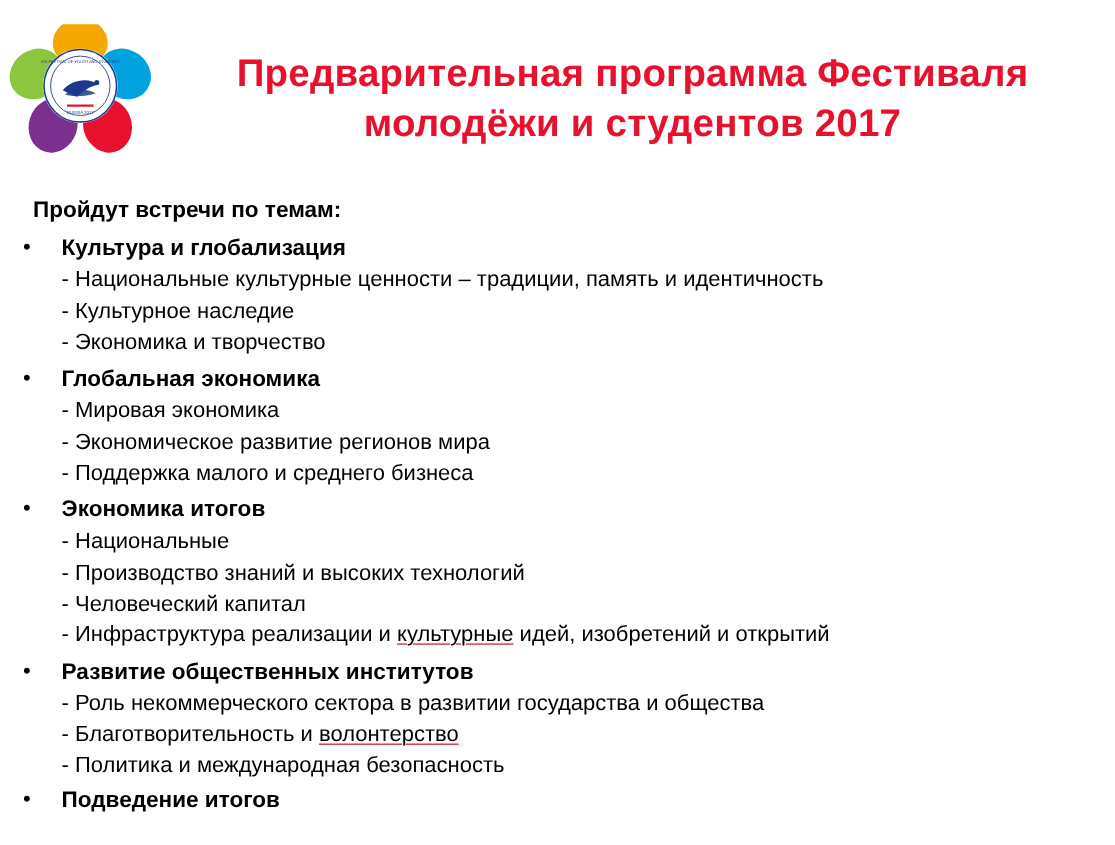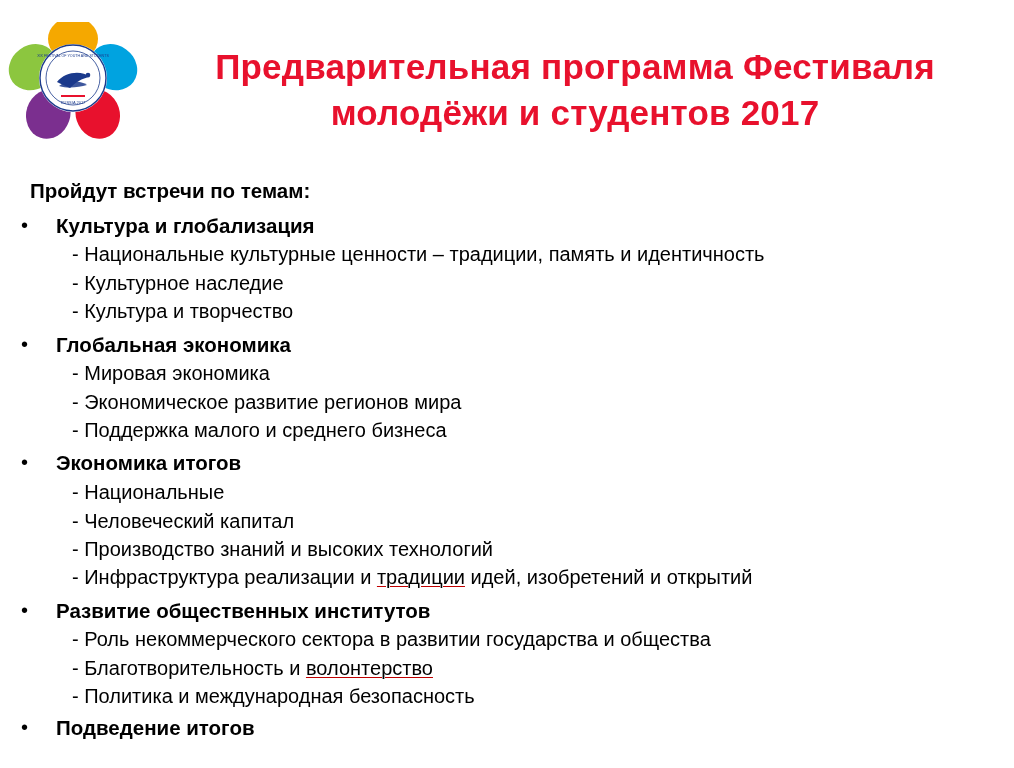--- a/index.html
+++ b/index.html
@@ -80,21 +80,20 @@
   }
   .topic-title {
     font-size: 20.5px;
     font-weight: bold;
     line-height: 1.45;
   }
   .subitem {
     font-size: 20px;
     line-height: 1.42;
     white-space: nowrap;
-    margin-left: 16px;
   }
   .subitem .uline {
     text-decoration: underline;
     text-decoration-color: #c00000;
     text-decoration-thickness: 1px;
     text-underline-offset: 2px;
   }
   .topic.compact { margin-top: 2px; }
 </style>
 </head>
@@ -132,42 +131,42 @@
   <div class="content">
 
     <p class="lead">Пройдут встречи по темам:</p>
 
     <div class="topic">
       <div class="bullet">•</div>
       <div class="topic-body">
         <div class="topic-title">Культура и глобализация</div>
         <div class="subitem">- Национальные культурные ценности – традиции, память и идентичность</div>
         <div class="subitem">- Культурное наследие</div>
-        <div class="subitem">- Культура и творчество</div>
+        <div class="subitem">- Экономика и творчество</div>
       </div>
     </div>
 
     <div class="topic">
       <div class="bullet">•</div>
       <div class="topic-body">
         <div class="topic-title">Глобальная экономика</div>
         <div class="subitem">- Мировая экономика</div>
         <div class="subitem">- Экономическое развитие регионов мира</div>
         <div class="subitem">- Поддержка малого и среднего бизнеса</div>
       </div>
     </div>
 
     <div class="topic">
       <div class="bullet">•</div>
       <div class="topic-body">
         <div class="topic-title">Экономика итогов</div>
         <div class="subitem">- Национальные</div>
+        <div class="subitem">- Производство знаний и высоких технологий</div>
         <div class="subitem">- Человеческий капитал</div>
-        <div class="subitem">- Производство знаний и высоких технологий</div>
-        <div class="subitem">- Инфраструктура реализации и <span class="uline">традиции</span> идей, изобретений и открытий</div>
+        <div class="subitem">- Инфраструктура реализации и <span class="uline">культурные</span> идей, изобретений и открытий</div>
       </div>
     </div>
 
     <div class="topic">
       <div class="bullet">•</div>
       <div class="topic-body">
         <div class="topic-title">Развитие общественных институтов</div>
         <div class="subitem">- Роль некоммерческого сектора в развитии государства и общества</div>
         <div class="subitem">- Благотворительность и <span class="uline">волонтерство</span></div>
         <div class="subitem">- Политика и международная безопасность</div>

